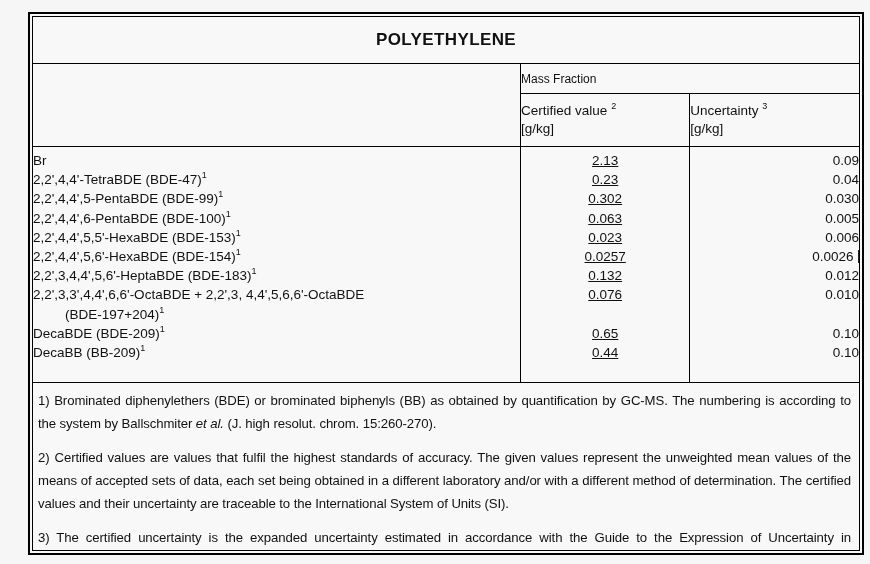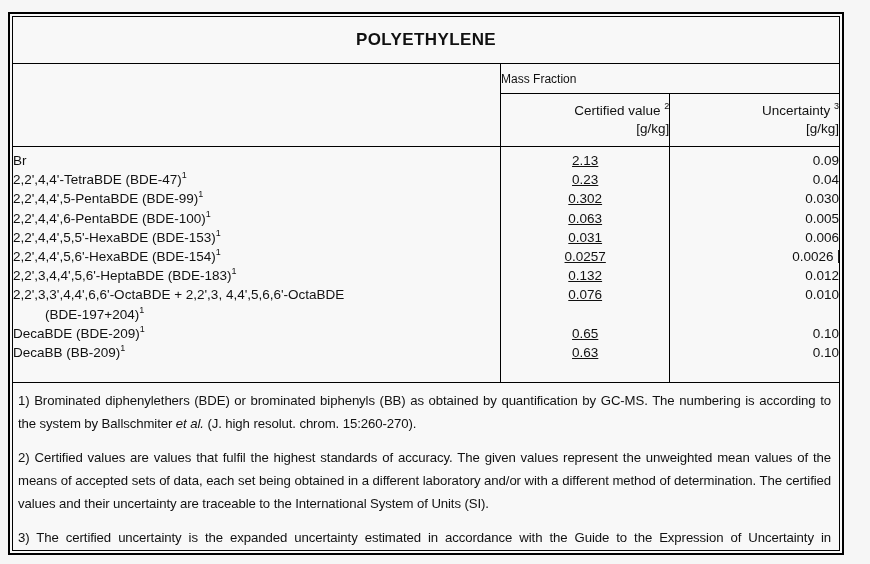--- a/index.html
+++ b/index.html
@@ -5,21 +5,21 @@
   html,body{margin:0;padding:0;}
   body{
     width:870px;height:564px;
     background:#f6f6f6;
     font-family:"Liberation Sans","DejaVu Sans",sans-serif;
     color:#111;
     position:relative;
     overflow:hidden;
   }
   .frame{
-    position:absolute;left:8px;top:12px;width:836px;height:543px;
+    position:absolute;left:28px;top:12px;width:836px;height:543px;
     border:2.5px solid #000;
     background:#f8f8f8;
     box-sizing:border-box;
   }
   .frame-inner{
     position:absolute;inset:2px;
     border:1.5px solid #000;
     overflow:hidden;
     display:flex;flex-direction:column;
   }
@@ -36,21 +36,21 @@
     border-right:1.5px solid #000;
     border-bottom:1.5px solid #000;
   }
   .mf-cell{
     border-bottom:1.5px solid #000;
     height:29px;text-align:left;vertical-align:middle;
     font-size:12px;
   }
   .col-head{
     border-bottom:1.5px solid #000;
-    height:52px;text-align:right;vertical-align:middle;
+    height:52px;text-align:left;vertical-align:middle;
     font-size:13.5px;line-height:18px;margin-top:48px;
   }
   .col-head.first{border-right:1.5px solid #000;}
   sup{font-size:9px;vertical-align:6px;line-height:0;}
   
   tbody td{vertical-align:top;font-size:13.5px;line-height:19.2px;}
   tbody tr:first-child td{padding-top:4px;}
   tbody tr:last-child td{padding-bottom:20px;border-bottom:1.5px solid #000;}
   td.c-name{border-right:1.5px solid #000;padding-left:36px;}
   td.c-cert{border-right:1.5px solid #000;text-align:center;text-decoration:underline;}
@@ -128,21 +128,21 @@
             <td class="c-name">
               <div class="nline">2,2',4,4',6-PentaBDE (BDE-100)<sup>1</sup></div>
             </td>
             <td class="c-cert">0.063</td>
             <td class="c-unc">0.005</td>
           </tr>
           <tr>
             <td class="c-name">
               <div class="nline">2,2',4,4',5,5'-HexaBDE (BDE-153)<sup>1</sup></div>
             </td>
-            <td class="c-cert">0.031</td>
+            <td class="c-cert">0.023</td>
             <td class="c-unc">0.006</td>
           </tr>
           <tr>
             <td class="c-name">
               <div class="nline">2,2',4,4',5,6'-HexaBDE (BDE-154)<sup>1</sup></div>
             </td>
             <td class="c-cert">0.0257</td>
             <td class="c-unc">0.0026<span class="cursor"></span></td>
           </tr>
           <tr>
@@ -164,21 +164,21 @@
             <td class="c-name">
               <div class="nline">DecaBDE (BDE-209)<sup>1</sup></div>
             </td>
             <td class="c-cert">0.65</td>
             <td class="c-unc">0.10</td>
           </tr>
           <tr>
             <td class="c-name">
               <div class="nline">DecaBB (BB-209)<sup>1</sup></div>
             </td>
-            <td class="c-cert">0.63</td>
+            <td class="c-cert">0.44</td>
             <td class="c-unc">0.10</td>
           </tr>
         </tbody>
     </table>
 
     <div class="footnotes">
         <p class="fn"><span>1) Brominated diphenylethers (BDE) or brominated biphenyls (BB) as obtained by quantification by GC-MS. The numbering is according to the system by Ballschmiter </span><span class="it">et al.</span><span> (J. high resolut. chrom. 15:260-270).</span></p>
         <p class="fn"><span>2) Certified values are values that fulfil the highest standards of accuracy. The given values represent the unweighted mean values of the means of accepted sets of data, each set being obtained in a different laboratory and/or with a different method of determination. The certified values and their uncertainty are traceable to the International System of Units (SI).</span></p>
         <p class="fn"><span>3) The certified uncertainty is the expanded uncertainty estimated in accordance with the Guide to the Expression of Uncertainty in Measurement (GUM) with a coverage factor k = 2, corresponding to a level of confidence of about 95 %.</span></p>
       </div>

